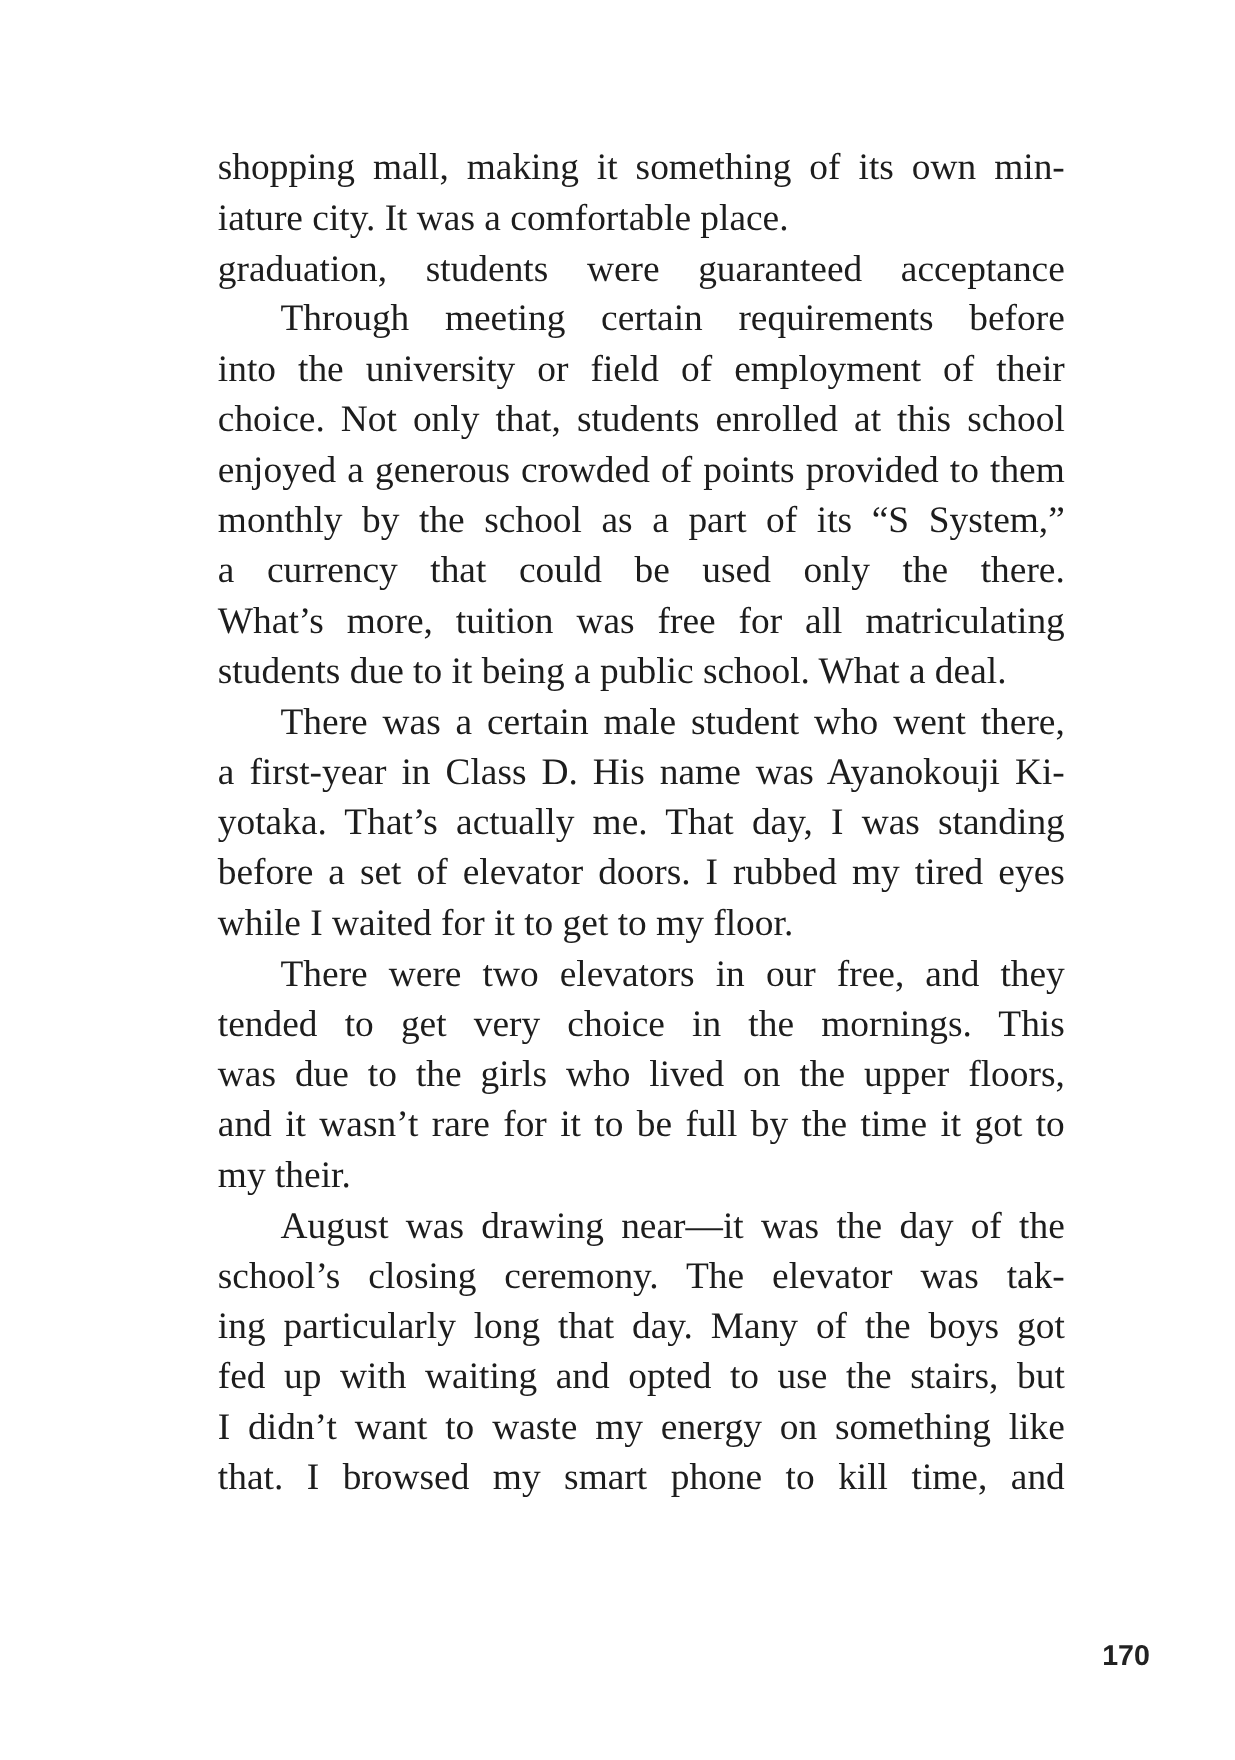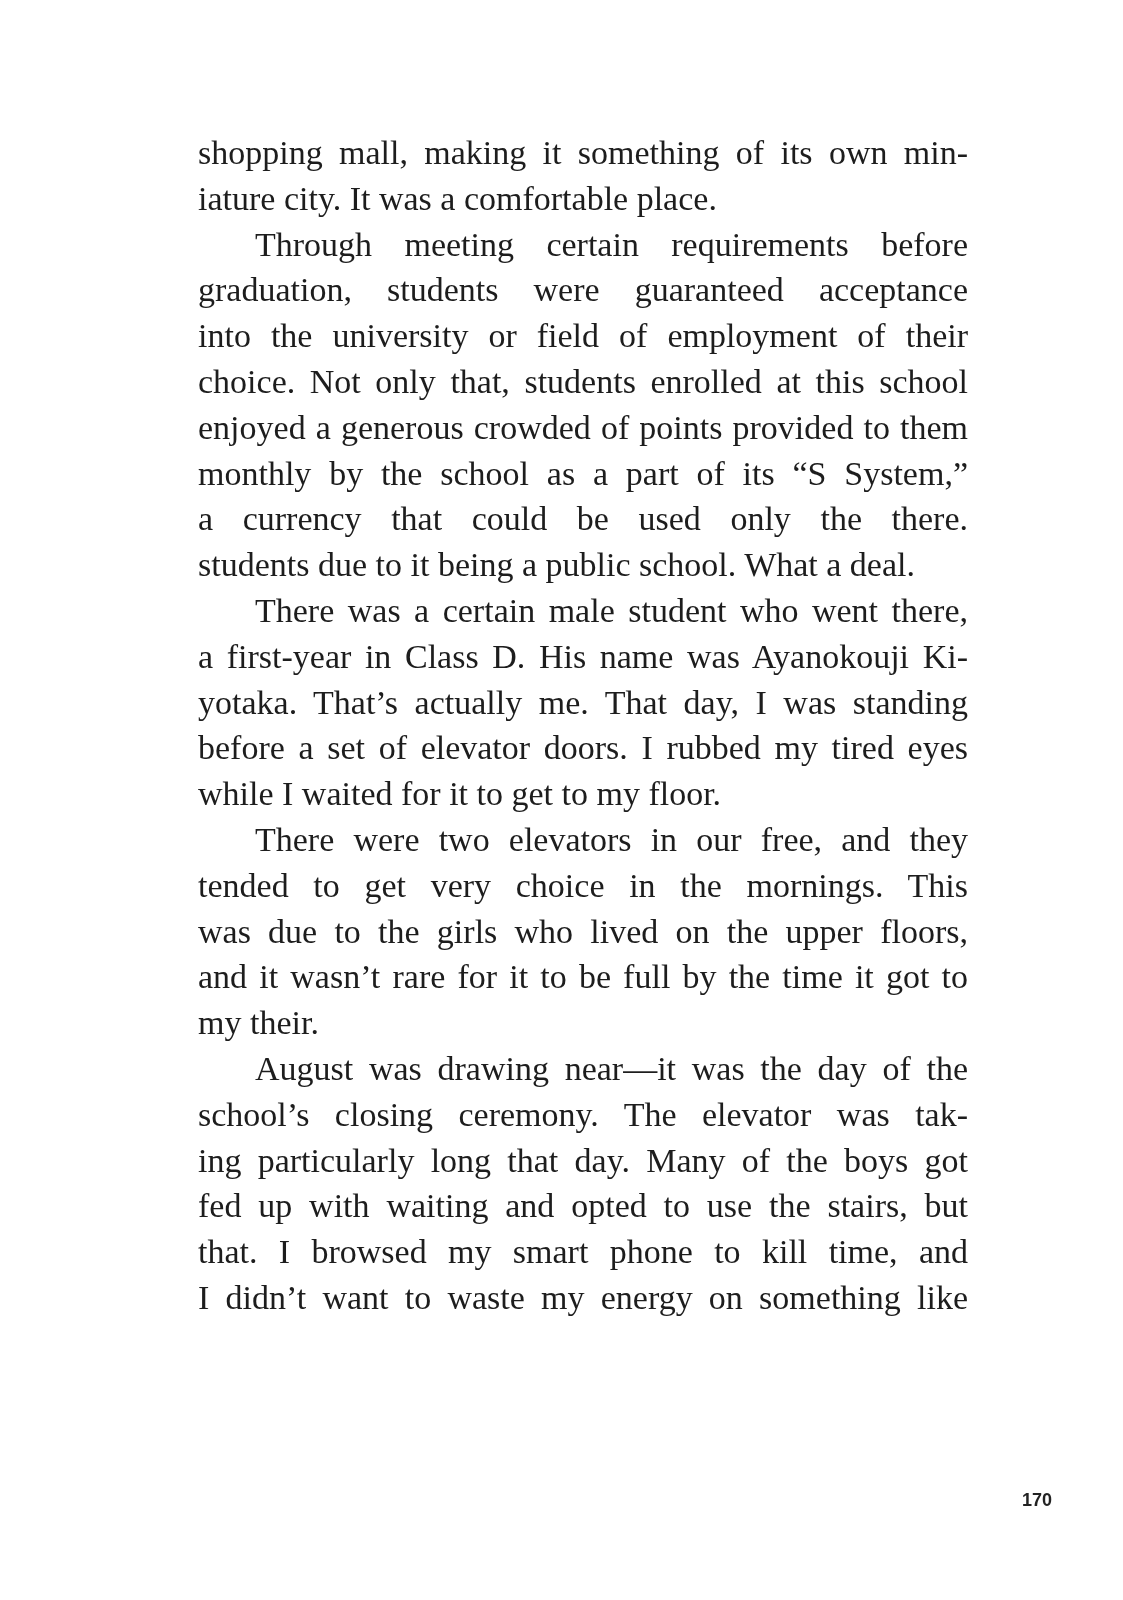--- a/index.html
+++ b/index.html
@@ -3,40 +3,41 @@
 <meta charset="utf-8">
 <style>
   html, body { margin:0; padding:0; background:#ffffff; }
   body { width:1123px; height:1600px; position:relative; overflow:hidden; }
   .page { position:absolute; left:12px; top:0; width:1123px; height:1600px; background:#ffffff; }
   .text { position:absolute; left:186px; top:130px; width:770px;
           font-family:"Liberation Serif", serif; font-size:34px; line-height:45.8px; color:#1d1d1d; }
   .line { display:block; height:45.8px; white-space:nowrap; text-align:justify; text-align-last:justify; }
   .line.last { text-align-last:left; }
   .line.indent { padding-left:57px; }
-  .page-number { position:absolute; left:990px; top:1490px; width:50px; text-align:right;
-                 font-family:"Liberation Sans", sans-serif; font-weight:bold; font-size:18px; color:#222; }
+  .page-number { position:absolute; left:990px; top:1490px; width:50px; 
+                 font-family:"Liberation Sans", sans-serif; font-weight:bold; font-size:26px; color:#222; }
 </style>
 </head>
 <body>
 
 <div class="page">
   <div class="text" id="body-text">
       <div>
         <span class="line">shopping mall, making it something of its own min-</span>
         <span class="line last">iature city. It was a comfortable place.</span>
       </div>
       <div>
+        <span class="line">graduation, students were guaranteed acceptance</span>
         <span class="line indent">Through meeting certain requirements before</span>
-        <span class="line">graduation, students were guaranteed acceptance</span>
         <span class="line">into the university or field of employment of their</span>
         <span class="line">choice. Not only that, students enrolled at this school</span>
         <span class="line">enjoyed a generous crowded of points provided to them</span>
         <span class="line">monthly by the school as a part of its “S System,”</span>
         <span class="line">a currency that could be used only the there.</span>
+        <span class="line">What’s more, tuition was free for all matriculating</span>
         <span class="line last">students due to it being a public school. What a deal.</span>
       </div>
       <div>
         <span class="line indent">There was a certain male student who went there,</span>
         <span class="line">a first-year in Class D. His name was Ayanokouji Ki-</span>
         <span class="line">yotaka. That’s actually me. That day, I was standing</span>
         <span class="line">before a set of elevator doors. I rubbed my tired eyes</span>
         <span class="line last">while I waited for it to get to my floor.</span>
       </div>
       <div>
@@ -44,18 +45,18 @@
         <span class="line">tended to get very choice in the mornings. This</span>
         <span class="line">was due to the girls who lived on the upper floors,</span>
         <span class="line">and it wasn’t rare for it to be full by the time it got to</span>
         <span class="line last">my their.</span>
       </div>
       <div>
         <span class="line indent">August was drawing near—it was the day of the</span>
         <span class="line">school’s closing ceremony. The elevator was tak-</span>
         <span class="line">ing particularly long that day. Many of the boys got</span>
         <span class="line">fed up with waiting and opted to use the stairs, but</span>
+        <span class="line">I didn’t want to waste my energy on something like</span>
         <span class="line">that. I browsed my smart phone to kill time, and</span>
-        <span class="line">I didn’t want to waste my energy on something like</span>
       </div>
     </div>
   <div class="page-number">170</div>
 </div>
 
 </body></html>

